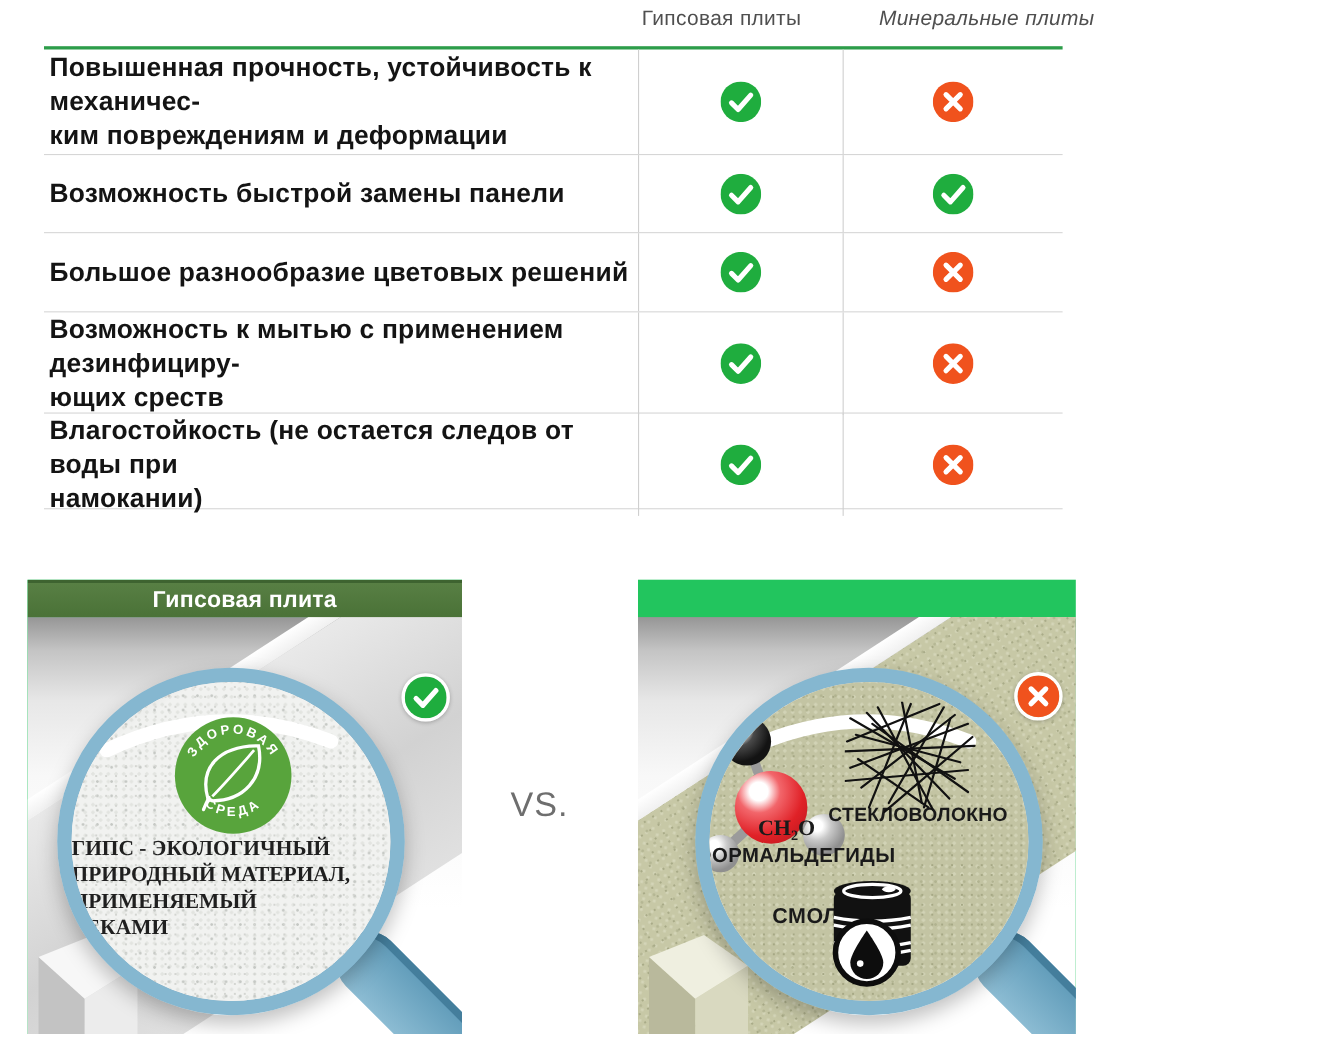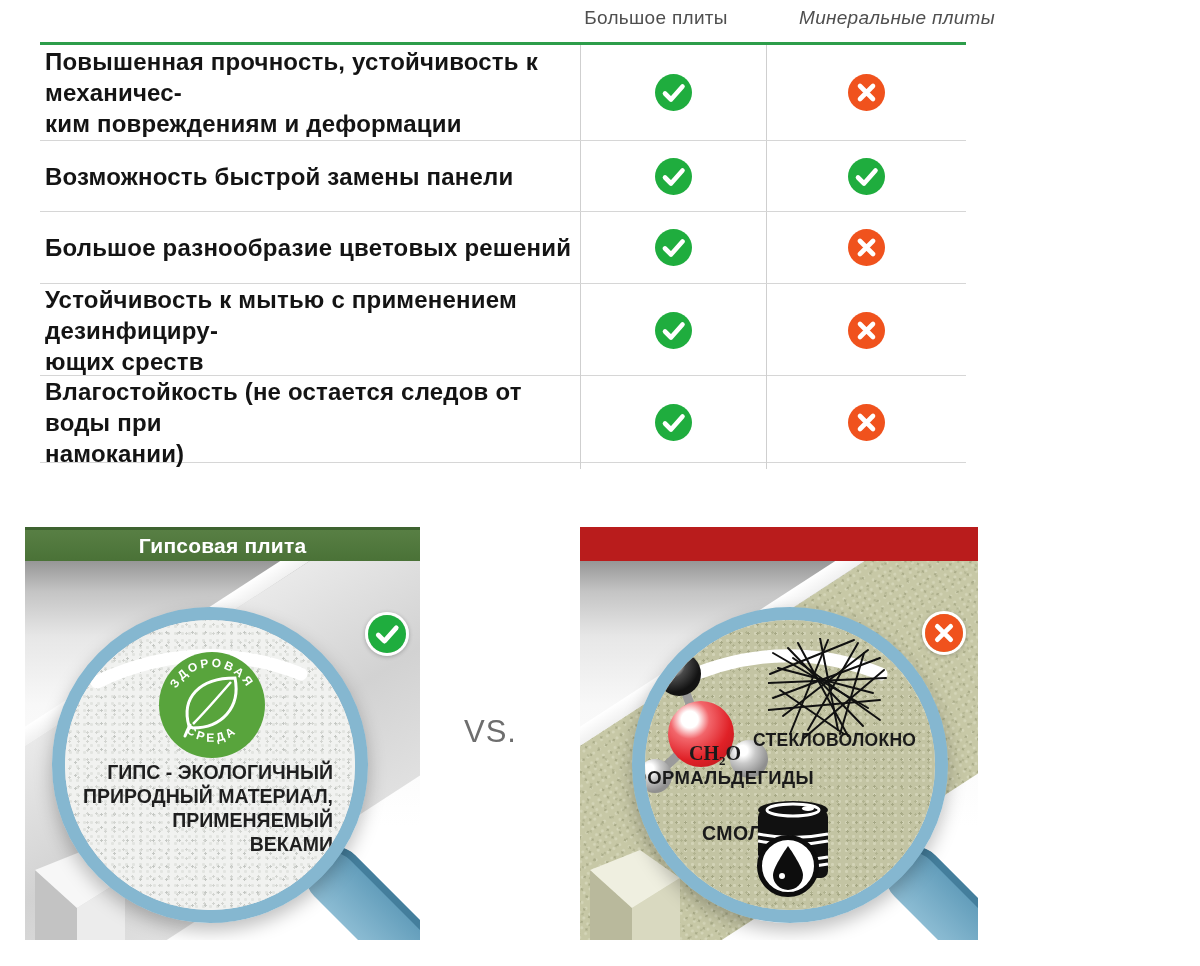--- a/index.html
+++ b/index.html
@@ -17,21 +17,21 @@
   .t-row{display:grid;grid-template-columns:540px 186px 200px;box-sizing:border-box;
          border-bottom:1px solid #d6d6d6;}
   .t-row.r1{height:96px}.t-row.r2{height:71px}.t-row.r3{height:72px}
   .t-row.r4{height:92px}.t-row.r5{height:87px}
   .t-label{display:flex;align-items:center;padding-left:5px;font-size:24px;
            font-weight:700;line-height:31px;color:#141414;white-space:pre-line;letter-spacing:.2px;}
   .t-cell{display:flex;align-items:center;justify-content:center;border-left:1px solid #cfcfcf;}
   .mark{width:37px;height:37px;display:block;}
 
   
-  .panel{position:absolute;top:527px;height:413px;overflow:hidden;background:#b91c1c;}
+  .panel{position:absolute;top:527px;height:413px;overflow:hidden;background:#22c55e;}
   .panel.left{left:25px;width:395px;}
   .panel.right{left:580px;width:398px;}
   .panel-header{position:relative;z-index:3;height:34px;display:flex;align-items:center;justify-content:center;
                 background:linear-gradient(180deg,#587f44,#4a7237);border-top:3px solid #3e6330;box-sizing:border-box;}
   .panel-title{color:#fff;font-weight:700;font-size:21px;letter-spacing:.2px;}
   .panel-body{position:absolute;left:0;right:0;top:34px;bottom:0;overflow:hidden;
               background:linear-gradient(180deg,#969696 0%,#c4c4c4 8%,#e7e7e7 20%,#f8f8f8 38%,#ffffff 70%);}
   .board{position:absolute;width:800px;height:240px;left:-203px;top:80px;transform:rotate(-33deg);}
   .board.gray{background:linear-gradient(180deg,#e9e9e9 0%,#d2d2d2 55%,#e0e0e0 100%);}
   .board.khaki{background-color:#c7c8a6;background-image:
@@ -74,22 +74,22 @@
   .gleam{position:absolute;left:14px;top:10px;}
 
   .status-badge{position:absolute;width:44px;height:44px;border-radius:50%;z-index:5;
                 border:3px solid #fff;box-sizing:border-box;box-shadow:0 1px 4px rgba(0,0,0,.25);}
   .panel.left .status-badge{left:340px;top:51px;}
   .panel.right .status-badge{left:342px;top:50px;}
   .status-badge svg{width:100%;height:100%;display:block;}
 
   
   .eco-badge{position:absolute;left:92px;top:30px;width:110px;height:110px;}
-  .lens-caption{position:absolute;left:0;top:140px;width:268px;text-align:right;
-                font-size:19.5px;font-weight:700;line-height:24px;color:#1f1f1f;white-space:pre-line;}
+  .lens-caption{position:absolute;left:0;top:140px;width:268px;text-align:left;
+                font-size:19.5px;font-weight:700;line-height:24px;color:#1f1f1f;white-space:pre-line;font-family:Liberation Serif, serif;}
 
   
   .atom{position:absolute;border-radius:50%;}
   .atom.black{width:44px;height:44px;left:12px;top:32px;
      background:radial-gradient(circle at 33% 28%,#ffffff 0 13%,#4a4a4a 32%,#131313 65%);}
   .atom.red{width:66px;height:66px;left:23px;top:81px;
      background:radial-gradient(circle at 33% 28%,#ffffff 0 13%,#f2666b 30%,#e02127 62%,#b8161c 95%);}
   .atom.gray1{width:38px;height:38px;left:85px;top:120px;
      background:radial-gradient(circle at 33% 28%,#ffffff 0 14%,#c9c9c9 35%,#8f8f8f 70%);}
   .atom.gray2{width:34px;height:34px;left:-7px;top:139px;
@@ -119,21 +119,21 @@
       <path d="M10 19.5 L16 25.5 L27.5 12.5" stroke="#fff" stroke-width="4.6" fill="none" stroke-linecap="round" stroke-linejoin="round"></path>
     </g>
     <g id="g-cross">
       <circle cx="18.5" cy="18.5" r="18.5" fill="#f0521d"></circle>
       <path d="M12 12 L25 25 M25 12 L12 25" stroke="#fff" stroke-width="4.6" stroke-linecap="round"></path>
     </g>
   </defs>
 </svg>
 
 <div class="table-wrap">
-  <span class="col-header h1">Большое плиты</span>
+  <span class="col-header h1">Гипсовая плиты</span>
   <span class="col-header h2">Минеральные плиты</span>
   <div class="green-rule"></div>
 
   <div class="grid">
     <div class="t-row r1">
       <div class="t-label">Повышенная прочность, устойчивость к механичес-
 ким повреждениям и деформации</div>
       <div class="t-cell">
           <svg class="mark" viewBox="0 0 37 37">
             <use href="#g-check"></use>
@@ -165,21 +165,21 @@
             <use href="#g-check"></use>
           </svg>
         </div>
       <div class="t-cell">
           <svg class="mark" viewBox="0 0 37 37">
             <use href="#g-cross"></use>
           </svg>
         </div>
     </div>
     <div class="t-row r4">
-      <div class="t-label">Устойчивость к мытью с применением дезинфициру-
+      <div class="t-label">Возможность к мытью с применением дезинфициру-
 ющих среств</div>
       <div class="t-cell">
           <svg class="mark" viewBox="0 0 37 37">
             <use href="#g-check"></use>
           </svg>
         </div>
       <div class="t-cell">
           <svg class="mark" viewBox="0 0 37 37">
             <use href="#g-cross"></use>
           </svg>

